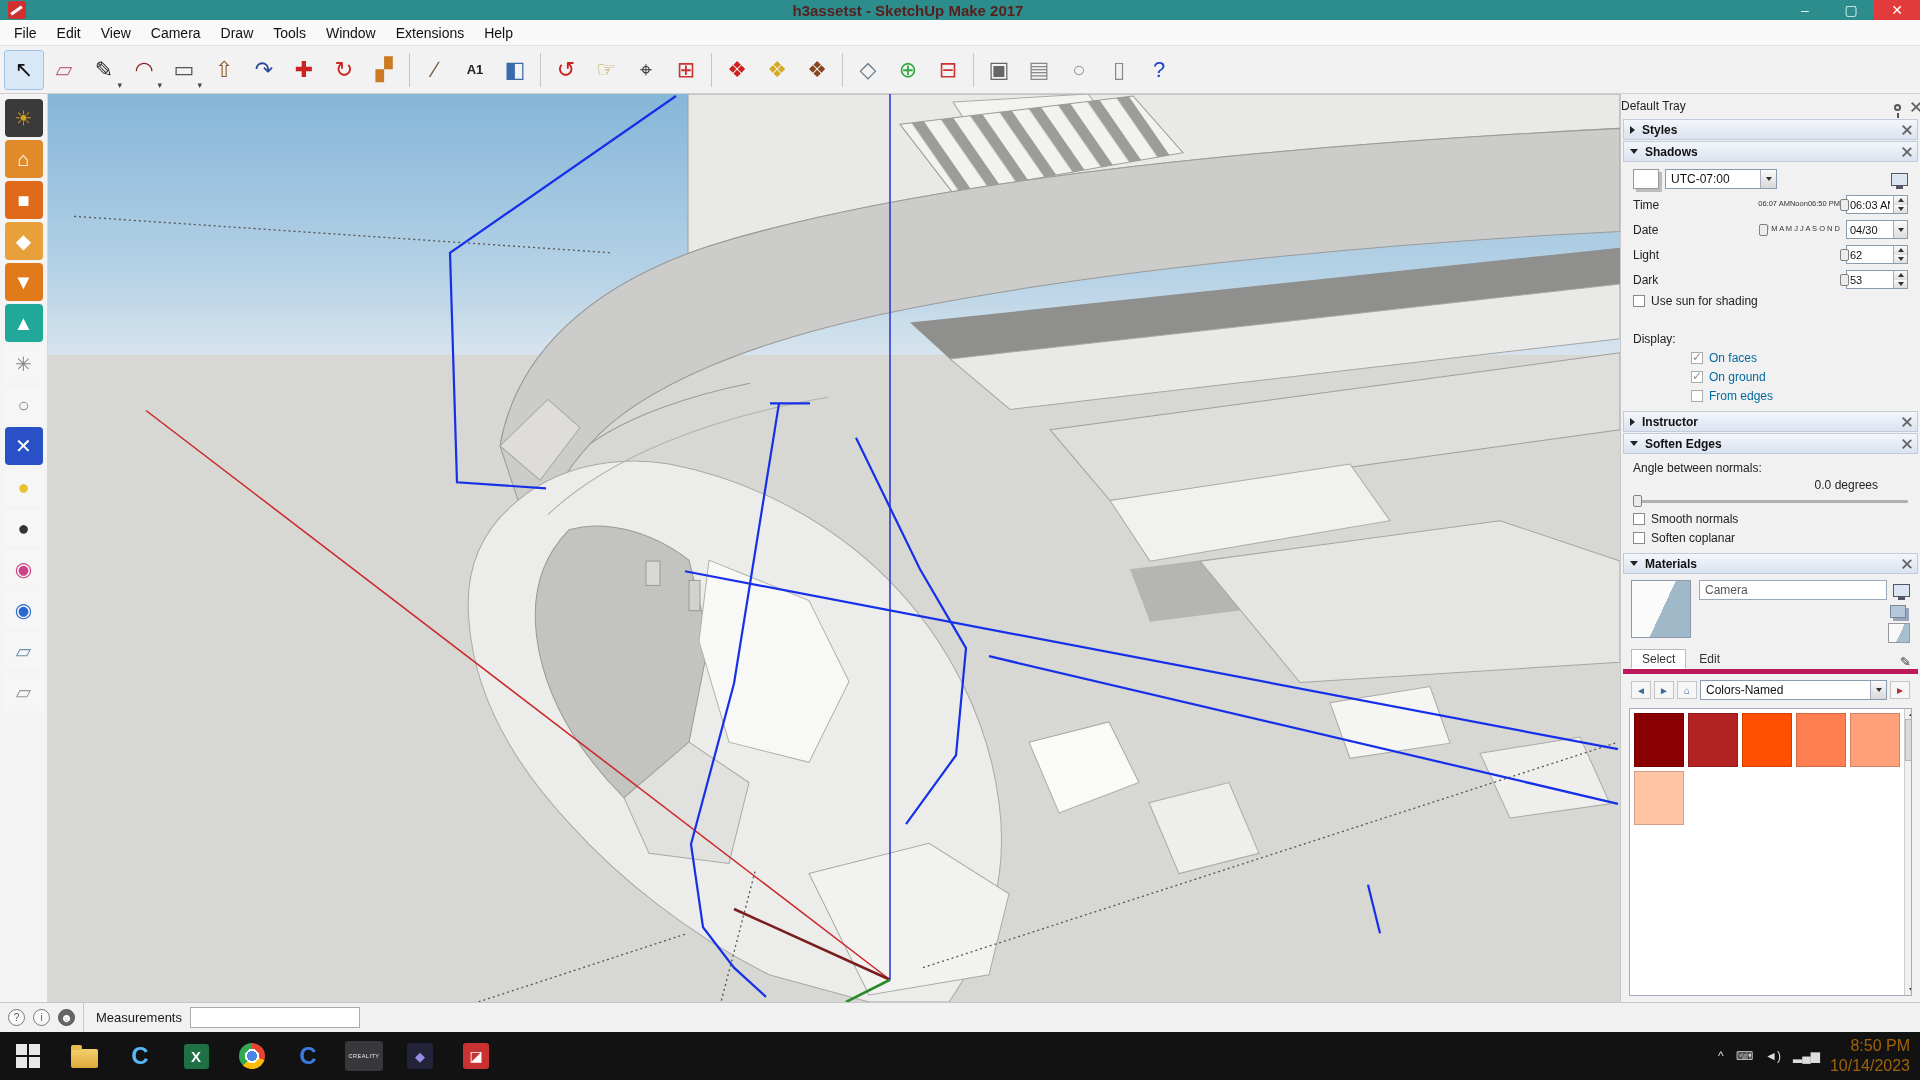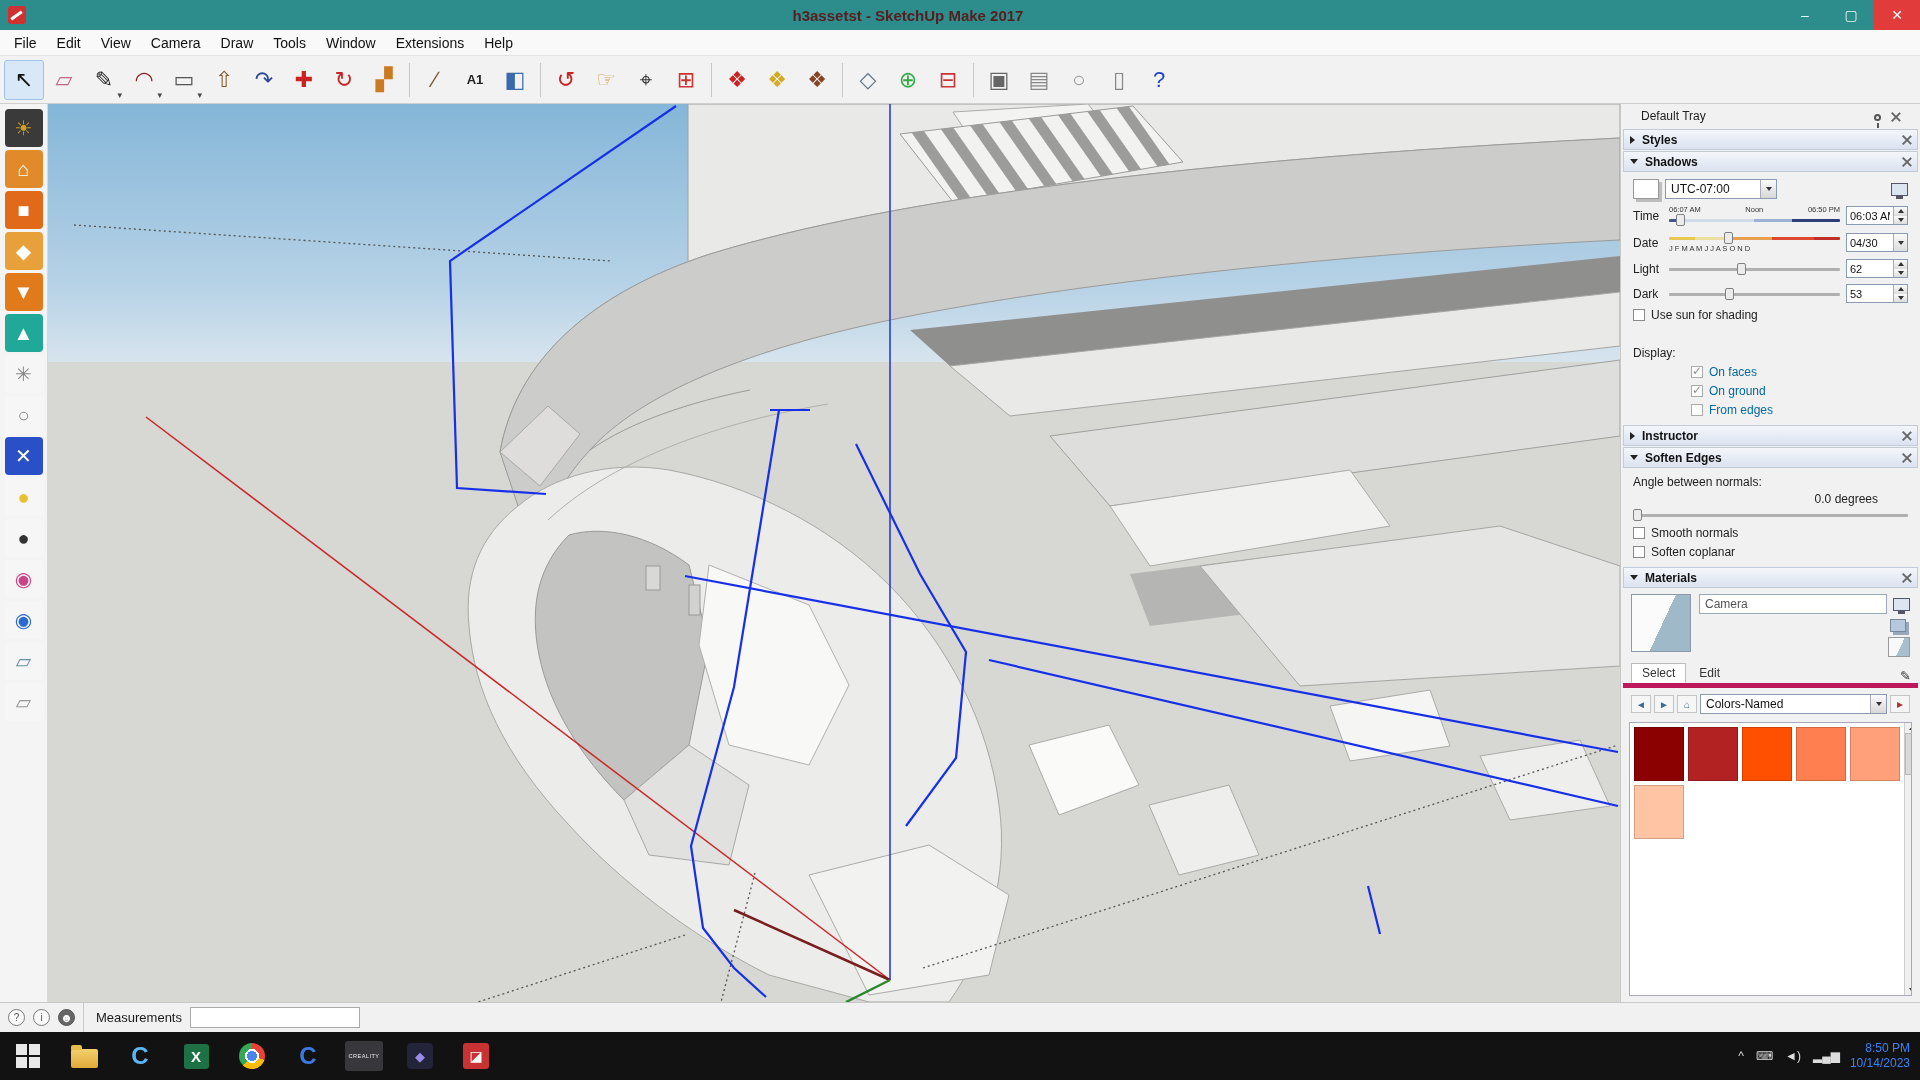--- a/index.html
+++ b/index.html
@@ -3,21 +3,21 @@
 <meta charset="utf-8">
 <style>
   *{box-sizing:border-box;user-select:none;margin:0;padding:0}
   html,body{width:1920px;height:1080px;overflow:hidden}
   body{font-family:"Liberation Sans","DejaVu Sans",sans-serif;font-size:13px;color:#222;background:#f0f0f0}
   button{font-family:inherit;border:none;background:none;padding:0;cursor:default;color:inherit}
   input{font-family:inherit}
   .app{display:flex;flex-direction:column;width:1920px;height:1080px}
 
   
-  .titlebar{height:30px;background:#2d8d8d;display:flex;align-items:center;flex:0 0 auto}
+  .titlebar{height:20px;background:#2d8d8d;display:flex;align-items:center;flex:0 0 auto}
   .su-logo{width:18px;height:18px;margin:0 8px;background:#d03030;border-radius:3px;position:relative;flex:0 0 auto}
   .su-logo::after{content:"";position:absolute;left:2px;top:8px;width:13px;height:3px;background:#fff;transform:rotate(-35deg)}
   .titlebar-title{flex:1;text-align:center;color:#571e1e;font-size:15px;font-weight:bold}
   .win-controls{display:flex;height:100%}
   .win-btn{width:46px;height:100%;display:flex;align-items:center;justify-content:center;color:#eaf7f7;font-size:14px}
   .win-btn[data-name="close-button"]{background:#e23b3b;color:#fff}
 
   
   .menubar{height:26px;background:#f9f9f9;border-bottom:1px solid #e3e3e3;display:flex;align-items:center;padding-left:4px;flex:0 0 auto}
   .menu-item{padding:4px 10px;font-size:14px;color:#111}
@@ -35,21 +35,21 @@
   .main{flex:1;display:flex;min-height:0}
   .left-toolbar{width:48px;background:#f4f4f4;border-right:1px solid #d8d8d8;display:flex;flex-direction:column;align-items:center;padding-top:5px;gap:3px;flex:0 0 auto}
   .lt-btn{width:38px;height:38px;border-radius:4px;display:flex;align-items:center;justify-content:center}
   .lt-glyph{font-size:20px;line-height:1}
 
   .viewport{flex:1;position:relative;min-width:0}
   .viewport svg{display:block;width:100%;height:100%}
 
   
   .tray{width:300px;background:#f1f1f1;border-left:1px solid #c8c8c8;display:flex;flex-direction:column;font-size:12px;overflow:hidden;flex:0 0 auto}
-  .tray-title-row{height:24px;display:flex;align-items:center;gap:10px;padding:0 20px;color:#222;flex:0 0 auto}
+  .tray-title-row{height:24px;display:flex;align-items:center;gap:10px;padding:0 0;color:#222;flex:0 0 auto}
   .tray-title{flex:1}
   .pin-icon{width:7px;height:7px;border:2px solid #555;border-radius:50%;position:relative;display:inline-block}
   .pin-icon::after{content:"";position:absolute;left:1px;top:7px;width:2px;height:5px;background:#555}
   .x-icon{width:9px;height:9px;position:relative;display:inline-block}
   .x-icon::before,.x-icon::after{content:"";position:absolute;left:4px;top:-1px;width:1.6px;height:12px;background:#666}
   .x-icon::before{transform:rotate(45deg)}.x-icon::after{transform:rotate(-45deg)}
   .sec{margin:1px 2px 0 2px;flex:0 0 auto}
   .sec-header{height:21px;background:linear-gradient(#f3f6fb,#dbe3f0);border:1px solid #c2cbd8;display:flex;align-items:center;gap:7px;padding:0 6px}
   .sec-title{flex:1;font-weight:bold;color:#111}
   .tri-down{width:0;height:0;border-left:4px solid transparent;border-right:4px solid transparent;border-top:5px solid #222;display:inline-block}
@@ -63,21 +63,21 @@
   .combo{height:20px;background:#fff;border:1px solid #8a9ab0;display:flex;align-items:center;padding:0 0 0 5px;font-size:12px;color:#111;min-width:0}
   .combo-label{flex:1;white-space:nowrap;overflow:hidden}
   .combo-btn{margin-left:6px;width:16px;height:100%;background:linear-gradient(#fafafa,#d8d8d8);border-left:1px solid #aab;display:flex;align-items:center;justify-content:center;flex:0 0 auto}
   .tz-combo{width:112px}
   .monitor-icon{width:17px;height:13px;border:1px solid #556;background:#dce6f2;display:inline-block;position:relative;flex:0 0 auto}
   .monitor-icon::after{content:"";position:absolute;bottom:-4px;left:4px;width:7px;height:3px;background:#556}
   .ml-auto{margin-left:auto}
 
   .sh-row{display:flex;align-items:center;gap:6px;margin-top:6px}
   .sh-label{width:30px;color:#222;flex:0 0 auto}
-  .slider-wrap{flex:1;display:flex;flex-direction:column;justify-content:flex-end;min-width:0}
+  .slider-wrap{flex:1;display:flex;justify-content:flex-end;min-width:0}
   .tick-row,.month-row{display:flex;justify-content:space-between;font-size:7.5px;color:#333}
   .slider{position:relative;height:12px}
   .track{position:absolute;left:0;right:0;top:5px;height:3px;background:#b0b0b0;border-radius:1px}
   .time-track{background:linear-gradient(90deg,#44548c 0 5%,#cfdcea 5% 50%,#9db2d2 50% 72%,#2e3e76 72% 100%)}
   .date-track{background:linear-gradient(90deg,#e8c850 0 15%,#ece0a0 15% 35%,#e8a050 35% 60%,#dc4830 60% 85%,#c03028 85%)}
   .thumb{position:absolute;top:0;width:9px;height:12px;background:#ececec;border:1px solid #808080;border-radius:2px}
   .valbox{display:flex;align-items:center;height:19px;background:#fff;border:1px solid #8a9ab0;width:62px;flex:0 0 auto}
   .valbox input{border:0;outline:0;width:100%;font-size:11px;padding:0 3px;background:transparent;color:#111}
   .spin{width:14px;height:100%;display:flex;flex-direction:column;border-left:1px solid #aab;flex:0 0 auto}
   .spin i{flex:1;display:flex;align-items:center;justify-content:center;background:linear-gradient(#fafafa,#ddd);font-style:normal}
@@ -138,21 +138,21 @@
   .icon-folder::before{content:"";position:absolute;top:-4px;left:0;width:11px;height:5px;background:#e6bc4e;border-radius:2px 2px 0 0}
   .icon-letter-c{color:#58b8f8;font-size:24px;font-weight:bold}
   .icon-letter-c2{color:#3a7ae0;font-size:24px;font-weight:bold}
   .icon-excel{width:25px;height:25px;background:#1e7145;color:#fff;font-size:15px;font-weight:bold;border-radius:3px;display:flex;align-items:center;justify-content:center}
   .icon-chrome{width:26px;height:26px;border-radius:50%;background:radial-gradient(circle at 50% 50%,#4a86e8 0 5px,#fff 5px 7px,rgba(0,0,0,0) 7px),conic-gradient(#e84335 0 30%,#fbbc05 30% 62%,#34a853 62% 100%)}
   .icon-creality{min-width:38px;height:30px;background:#38383c;color:#eee;font-size:5.5px;letter-spacing:.5px;border-radius:3px;display:flex;align-items:center;justify-content:center;padding:0 2px}
   .icon-app3d{width:26px;height:26px;background:#23233a;color:#9a8ae8;font-size:13px;border-radius:4px;display:flex;align-items:center;justify-content:center}
   .icon-sketchup{width:26px;height:26px;background:#c83232;color:#fff;font-size:14px;border-radius:3px;display:flex;align-items:center;justify-content:center}
   .tk-tray{margin-left:auto;display:flex;align-items:center;gap:12px;color:#ddd;font-size:12px;padding-right:6px}
   .tk-tray-btn{color:#ddd;font-size:12px}
-  .tk-clock{color:#3b82f6;font-size:12px;text-align:right;line-height:1.25;padding:0 10px 0 4px}
+  .tk-clock{color:#a16207;font-size:16px;text-align:right;line-height:1.25;padding:0 10px 0 4px}
 </style>
 </head>
 <body>
 
 <div class="app" data-name="sketchup-window">
 
   <div class="titlebar" data-name="title-bar">
     <span class="su-logo" data-name="sketchup-logo-icon"></span>
     <div class="titlebar-title" data-name="window-title">h3assetst - SketchUp Make 2017</div>
     <div class="win-controls">

